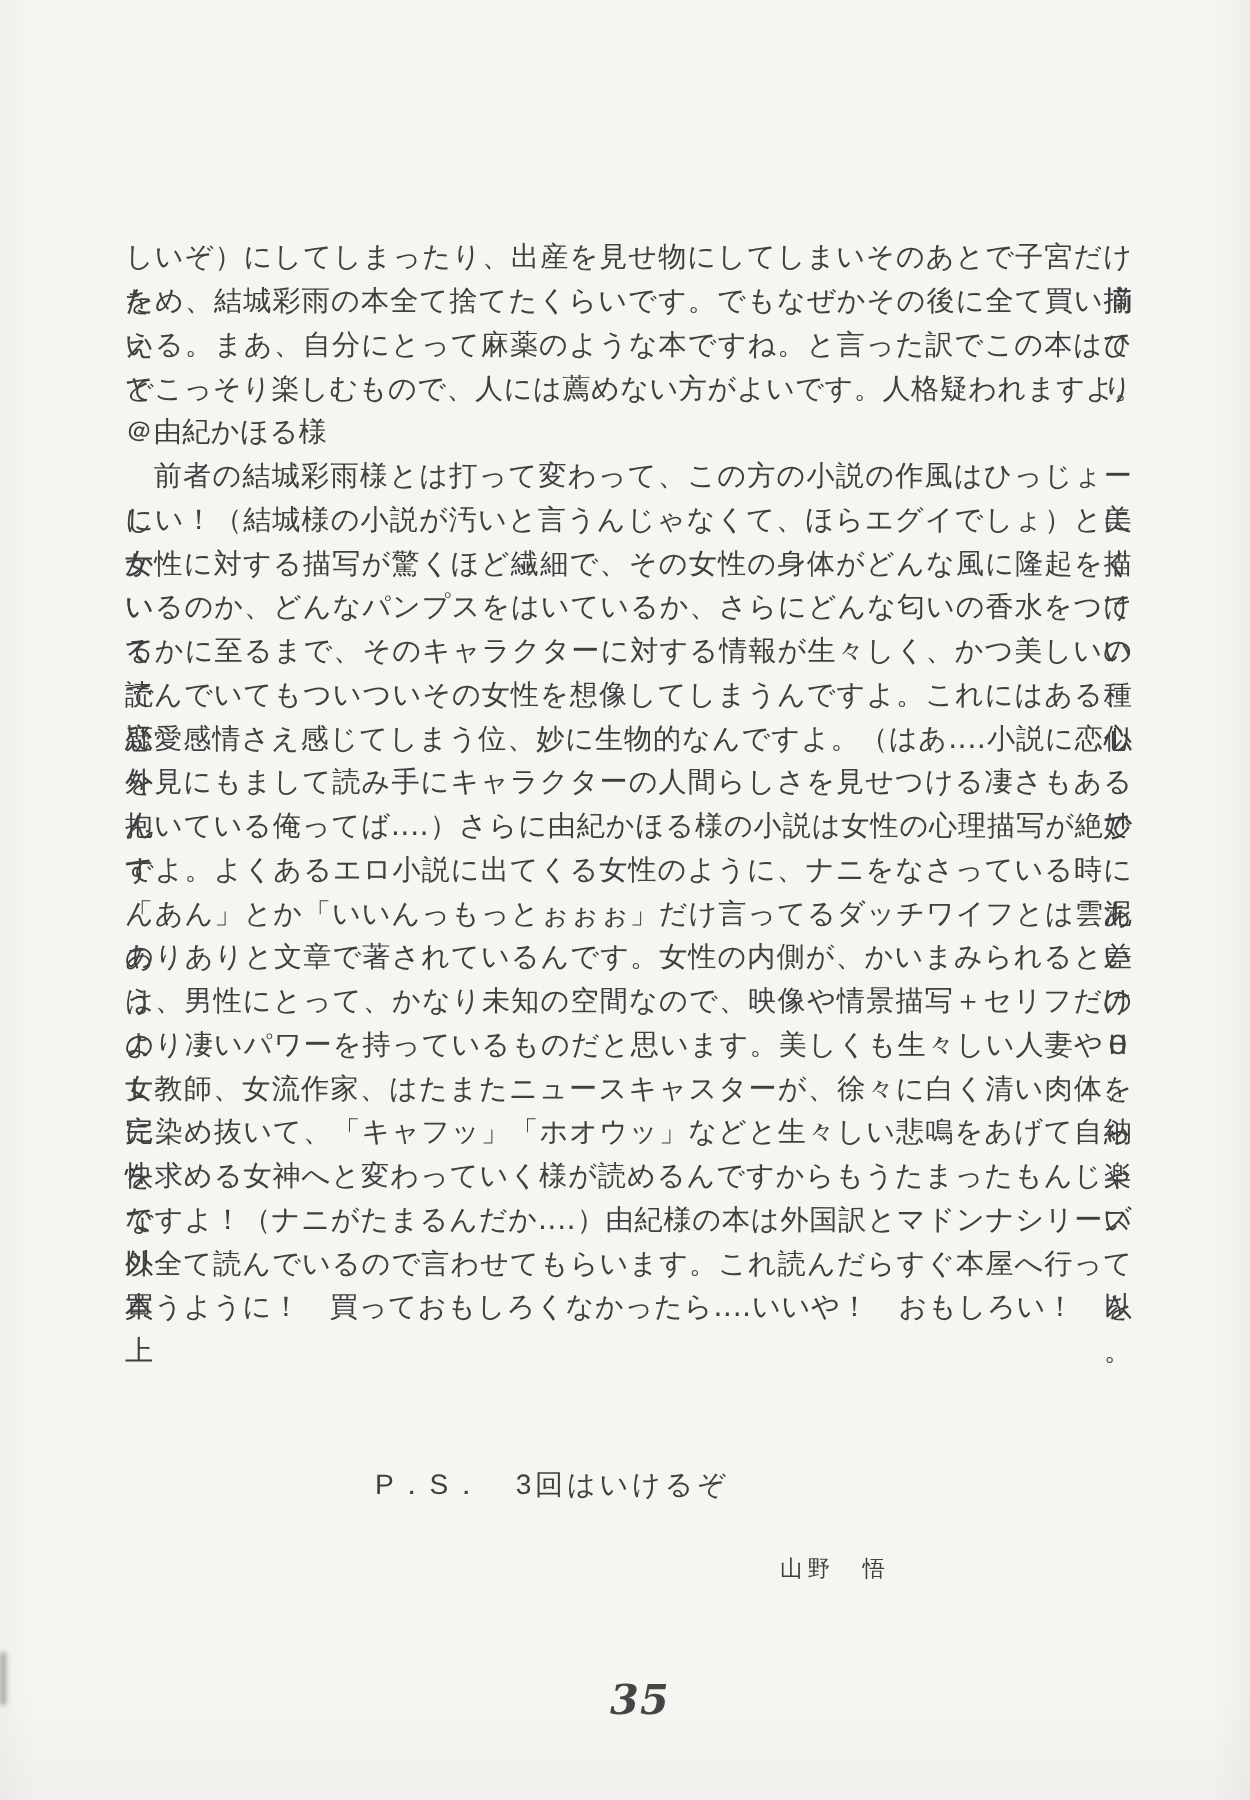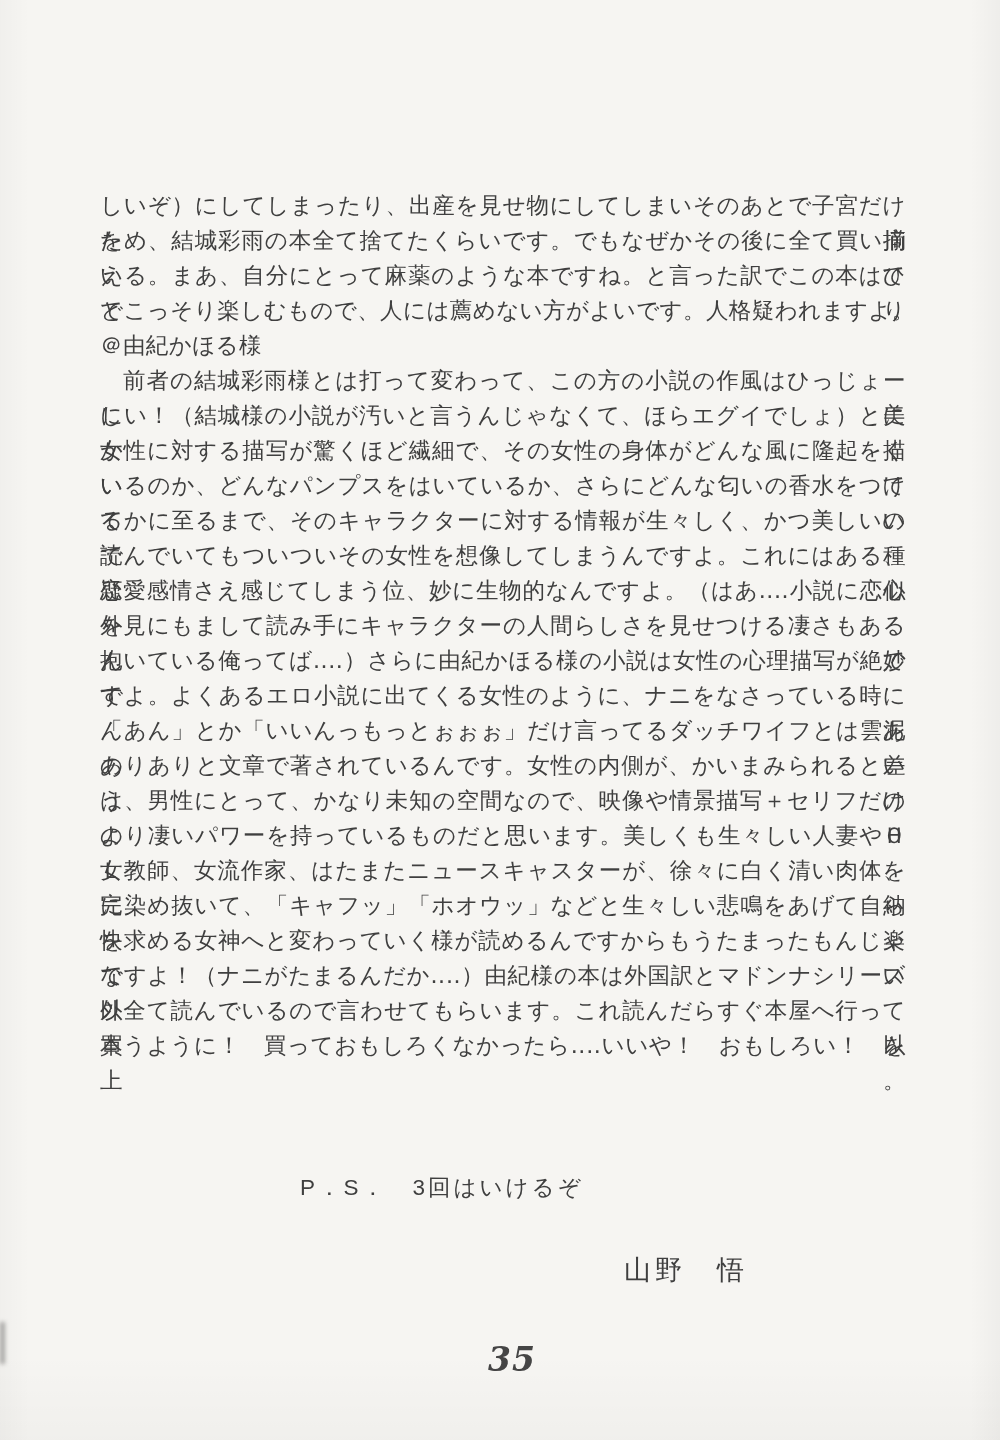--- a/index.html
+++ b/index.html
@@ -64,23 +64,22 @@
     line-height: 35px;
     font-size: 22.5px;
     letter-spacing: 3px;
   }
   .signature {
     position: absolute;
     left: 624px;
     top: 1238px;
     height: 35px;
     line-height: 35px;
-    font-size: 27px;
+    font-size: 18px;
     letter-spacing: 4px;
-    margin-top: 15px;
   }
   .page-number {
     position: absolute;
     left: 0;
     top: 1340px;
     width: 1000px;
     text-align: center;
     font-family: "DejaVu Serif", "Liberation Serif", serif;
     font-style: italic;
     font-weight: bold;

